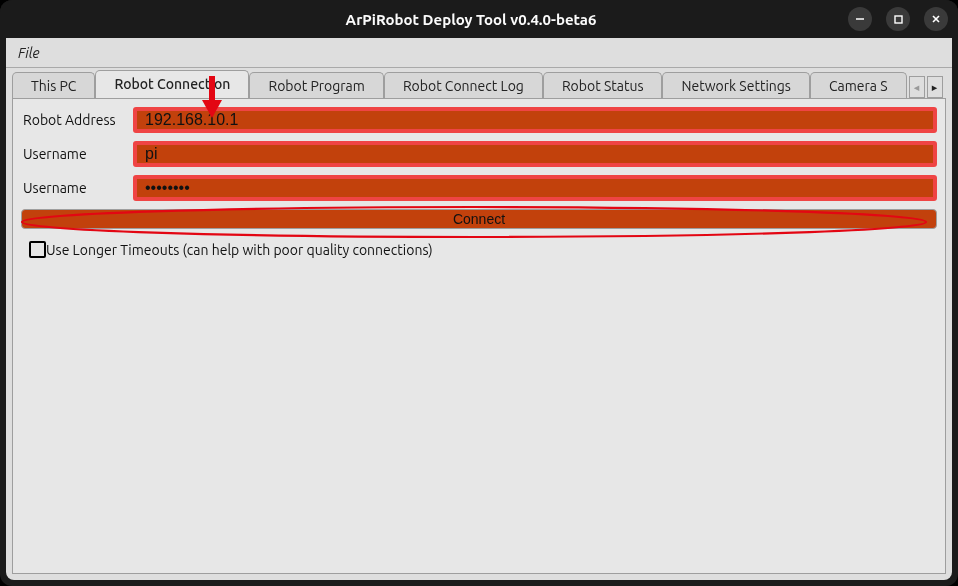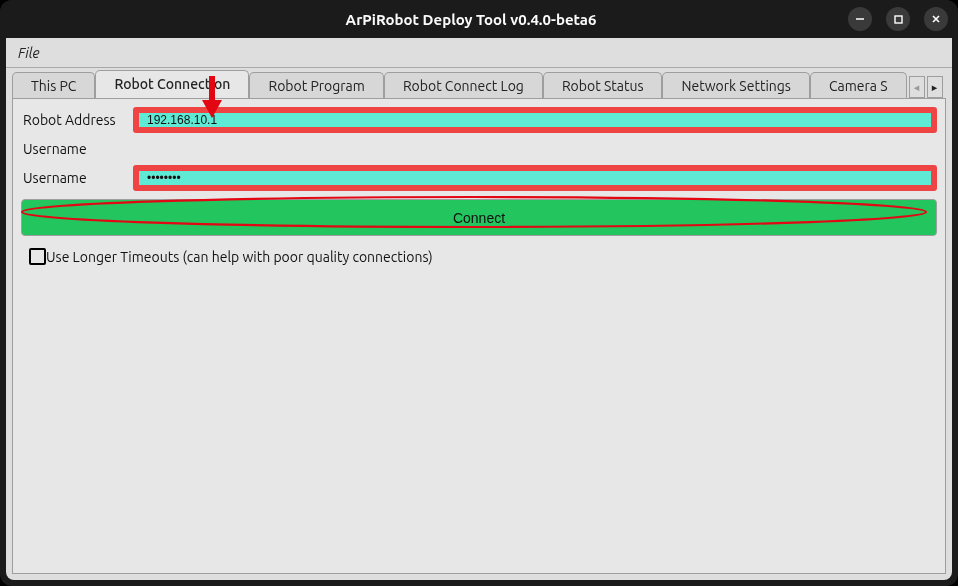--- a/index.html
+++ b/index.html
@@ -142,32 +142,32 @@
     }
     .form-label {
       width: 112px;
       font-size: 14px;
       color: #111;
       padding-left: 2px;
     }
     .form-input {
       flex: 1;
       height: 26px;
-      background: #5eead4;
-      border: 6px solid #ef4444;
+      background: #c2410c;
+      border: 4px solid #ef4444;
       border-radius: 3px;
       padding: 2px 8px;
-      font-size: 12px;
+      font-size: 16px;
       color: #111;
       outline: none;
     }
     .connect-btn {
       width: 100%;
-      height: 37px;
-      background: #22c55e;
+      height: 20px;
+      background: #c2410c;
       border: 1px solid #9e9e9e;
       border-radius: 4px;
       font-size: 14px;
       color: #111;
       cursor: pointer;
       text-align: center;
     }
     .checkbox-row {
       display: flex;
       align-items: center;
@@ -249,20 +249,21 @@
       </div>
     </div>
 
     <div class="tab-content">
       <div class="form-row">
         <div class="form-label">Robot Address</div>
         <input class="form-input" value="192.168.10.1" style="">
       </div>
       <div class="form-row">
         <div class="form-label">Username</div>
+        <input class="form-input" value="pi" style="">
       </div>
       <div class="form-row">
         <div class="form-label">Username</div>
         <input class="form-input" value="••••••••" style="">
       </div>
 
       <div style="position:relative; margin-top:4px;">
         <button class="connect-btn">Connect</button>
         <svg class="annot-ellipse" width="912" height="36" viewBox="0 0 912 36" style="left:-3px; top:-5px;">
           <ellipse cx="456" cy="18" rx="452" ry="15" fill="none" stroke="#e30613" stroke-width="2.2"></ellipse>

